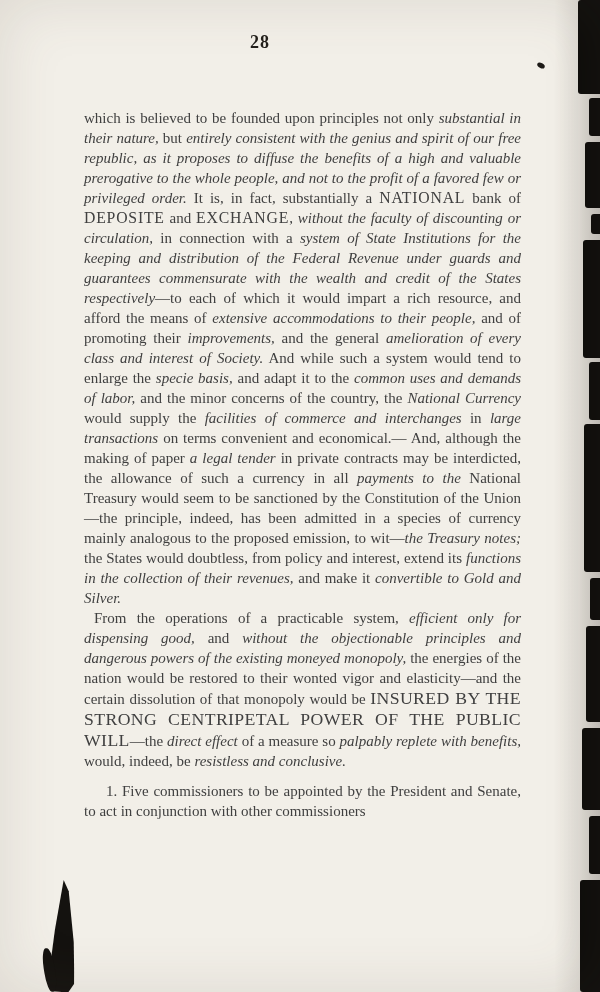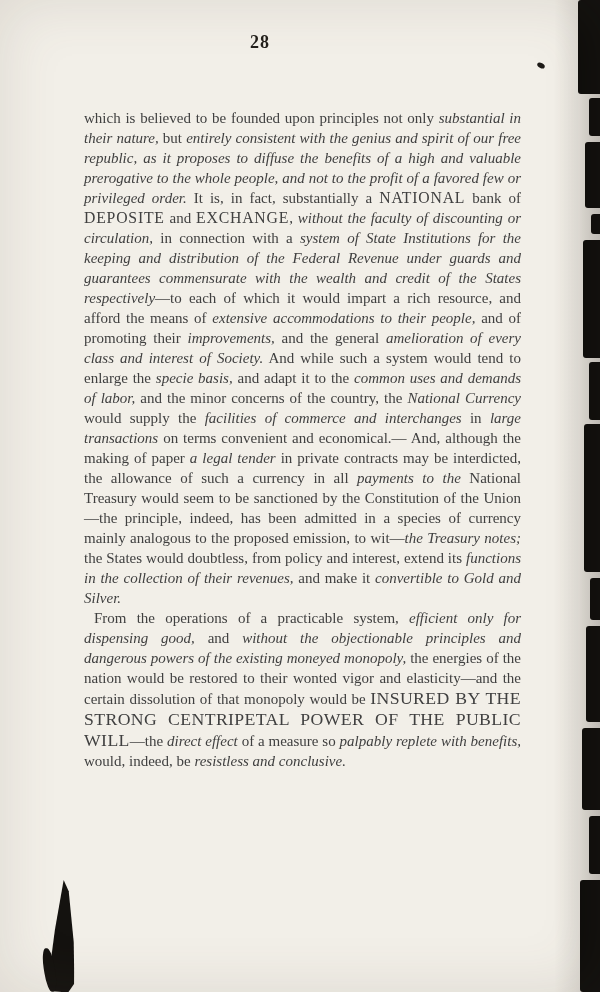--- a/index.html
+++ b/index.html
@@ -89,18 +89,19 @@
   <div class="bar b11"></div>
   <div class="bar b12"></div>
 
   <div class="pageno">28</div>
 
   <div class="speck"></div>
 
   <div class="textblock">
       <p class="para flow"><span class="s-r">which is believed to be founded upon principles not only </span><span class="s-i">substantial in their nature,</span><span class="s-r"> but </span><span class="s-i">entirely consistent with the genius and spirit of our free republic, as it proposes to diffuse the benefits of a high and valuable prerogative to the whole people, and not to the profit of a favored few or privileged order.</span><span class="s-r"> It is, in fact, substantially a </span><span class="s-sc">NATIONAL</span><span class="s-r"> bank of </span><span class="s-sc">DEPOSITE</span><span class="s-r"> and </span><span class="s-sc">EXCHANGE</span><span class="s-r">, </span><span class="s-i">without the faculty of discounting or circulation,</span><span class="s-r"> in connection with a </span><span class="s-i">system of State Institutions for the keeping and distribution of the Federal Revenue under guards and guarantees commensurate with the wealth and credit of the States respectively</span><span class="s-r">—to each of which it would impart a rich resource, and afford the means of </span><span class="s-i">extensive accommodations to their people,</span><span class="s-r"> and of promoting their </span><span class="s-i">improvements,</span><span class="s-r"> and the general </span><span class="s-i">amelioration of every class and interest of Society.</span><span class="s-r"> And while such a system would tend to enlarge the </span><span class="s-i">specie basis,</span><span class="s-r"> and adapt it to the </span><span class="s-i">common uses and demands of labor,</span><span class="s-r"> and the minor concerns of the country, the </span><span class="s-i">National Currency</span><span class="s-r"> would supply the </span><span class="s-i">facilities of commerce and interchanges</span><span class="s-r"> in </span><span class="s-i">large transactions</span><span class="s-r"> on terms convenient and economical.— And, although the making of paper </span><span class="s-i">a legal tender</span><span class="s-r"> in private contracts may be interdicted, the allowance of such a currency in all </span><span class="s-i">payments to the</span><span class="s-r"> National Treasury would seem to be sanctioned by the Constitution of the Union—the principle, indeed, has been admitted in a species of currency mainly analogous to the proposed emission, to wit—</span><span class="s-i">the Treasury notes;</span><span class="s-r"> the States would doubtless, from policy and interest, extend its </span><span class="s-i">functions in the collection of their revenues,</span><span class="s-r"> and make it </span><span class="s-i">convertible to Gold and Silver.</span></p>
       <p class="para indent-sm"><span class="s-r">From the operations of a practicable system, </span><span class="s-i">efficient only for dispensing good,</span><span class="s-r"> and </span><span class="s-i">without the objectionable principles and dangerous powers of the existing moneyed monopoly,</span><span class="s-r"> the energies of the nation would be restored to their wonted vigor and elasticity—and the certain dissolution of that monopoly would be </span><span class="s-lc">INSURED BY THE STRONG CENTRIPETAL POWER OF THE PUBLIC WILL</span><span class="s-r">—the </span><span class="s-i">direct effect</span><span class="s-r"> of a measure so </span><span class="s-i">palpably replete with benefits,</span><span class="s-r"> would, indeed, be </span><span class="s-i">resistless and conclusive.</span></p>
+      <p class="para indent gap-sm"><span class="s-r">1. Five commissioners to be appointed by the President and Senate, to act in conjunction with other commissioners</span></p>
     </div>
 
   <div class="quill"></div>
   <div class="quill-blob"></div>
 
 </div>
 
 </body></html>

